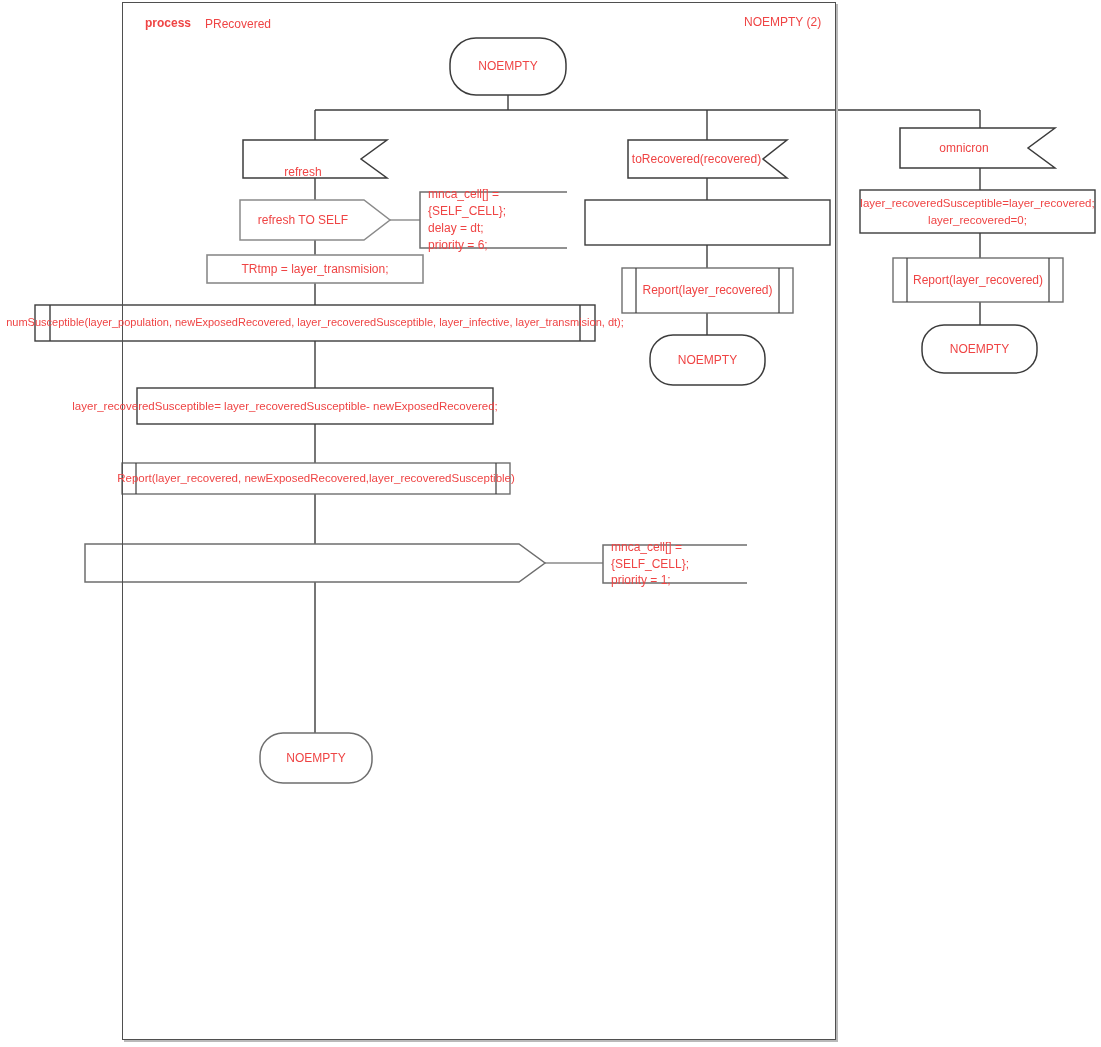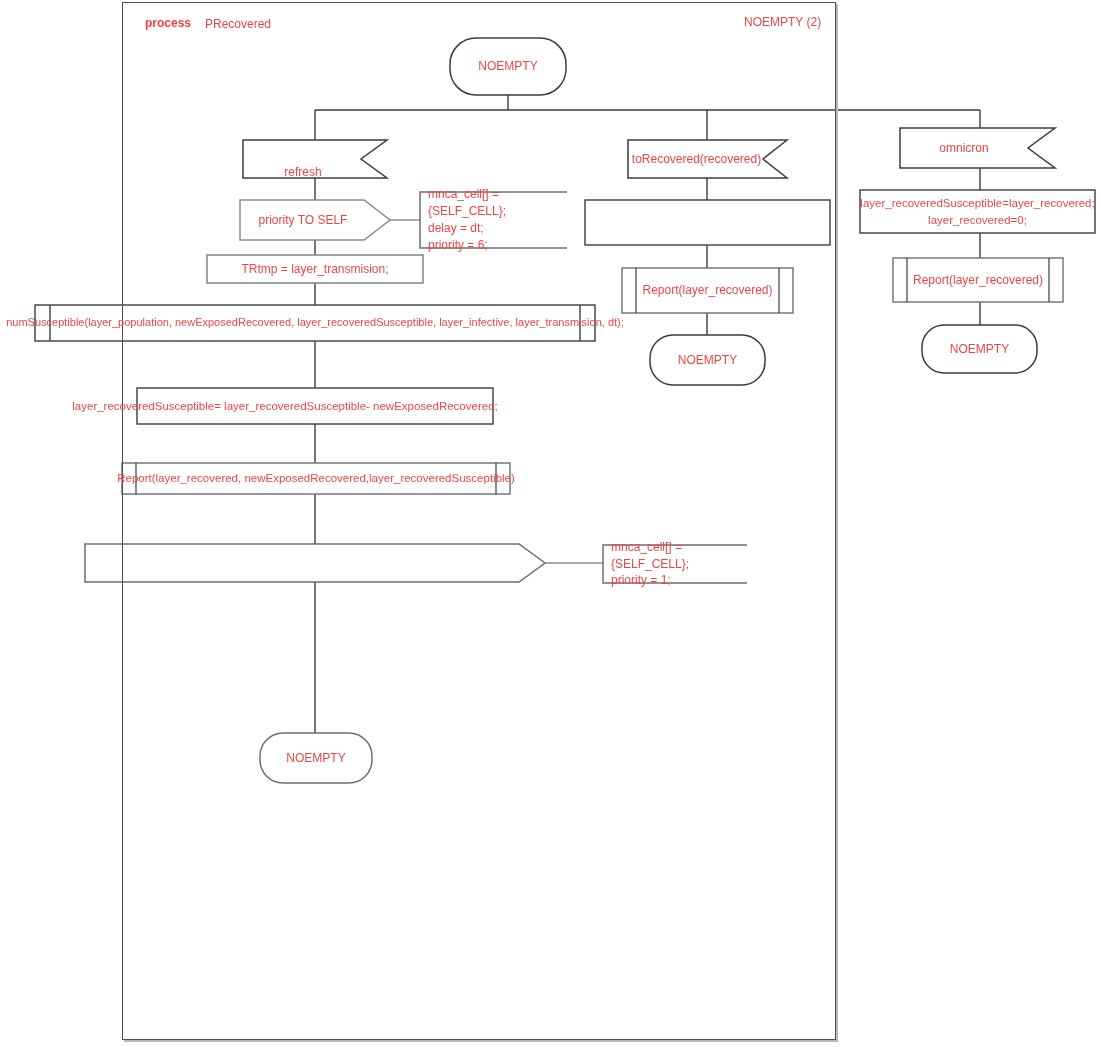--- a/index.html
+++ b/index.html
@@ -118,21 +118,21 @@
 
   <div class="frame"></div>
 
   <div class="lbl bold" style="left:145px; top:15px;">process</div>
   <div class="lbl" style="left:205px; top:16px;">PRecovered</div>
   <div class="lbl" style="left:744px; top:14px;">NOEMPTY (2)</div>
 
   <div class="lbl" style="left:450px; top:38px; width:116px; height:57px;">NOEMPTY</div>
 
   <div class="lbl" style="left:243px; top:140px; width:120px; height:38px;margin-top:13px;">refresh</div>
-  <div class="lbl" style="left:240px; top:200px; width:126px; height:40px;">priority TO SELF</div>
+  <div class="lbl" style="left:240px; top:200px; width:126px; height:40px;">refresh TO SELF</div>
   <div class="lbl pre leftalign" style="left:420px; top:192px; width:147px; height:56px;">mnca_cell[] = {SELF_CELL};
 delay = dt;
 priority = 6;</div>
   <div class="lbl pre" style="left:207px; top:255px; width:216px; height:28px;">TRtmp  = layer_transmision;</div>
   <div class="lbl nowrap xs" style="left:35px; top:305px; width:560px; height:36px;">numSusceptible(layer_population, newExposedRecovered, layer_recoveredSusceptible, layer_infective, layer_transmision, dt);</div>
   <div class="lbl nowrap small" style="left:137px; top:388px; width:296px; height:36px;">layer_recoveredSusceptible= layer_recoveredSusceptible- newExposedRecovered;</div>
   <div class="lbl nowrap small" style="left:122px; top:463px; width:388px; height:31px;">Report(layer_recovered, newExposedRecovered,layer_recoveredSusceptible)</div>
   <div class="lbl pre leftalign" style="left:603px; top:545px; width:144px; height:38px;">mnca_cell[] = {SELF_CELL};
 priority = 1;</div>
   <div class="lbl" style="left:260px; top:733px; width:112px; height:50px;">NOEMPTY</div>

